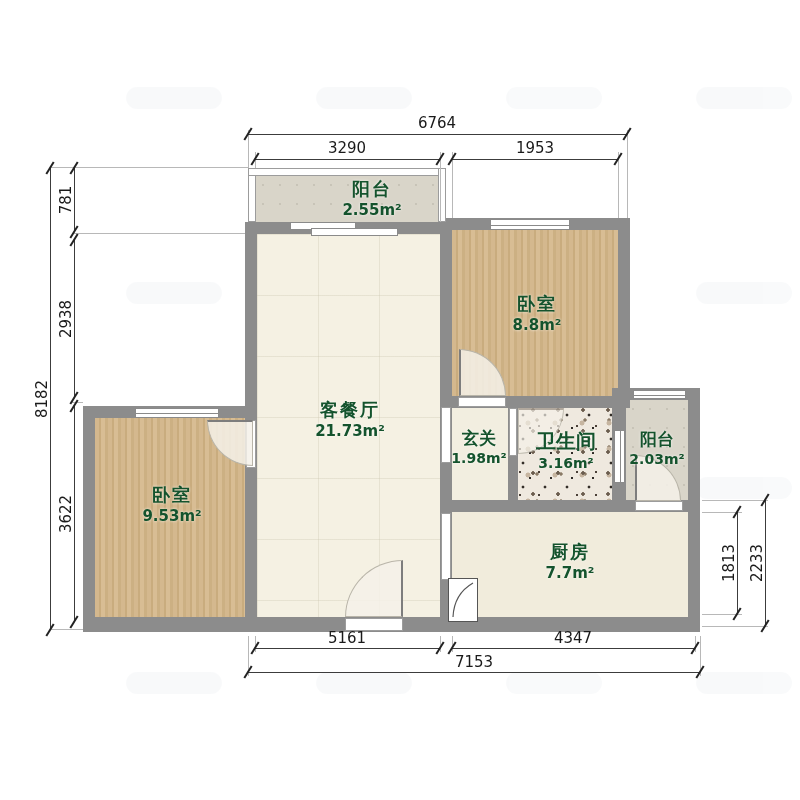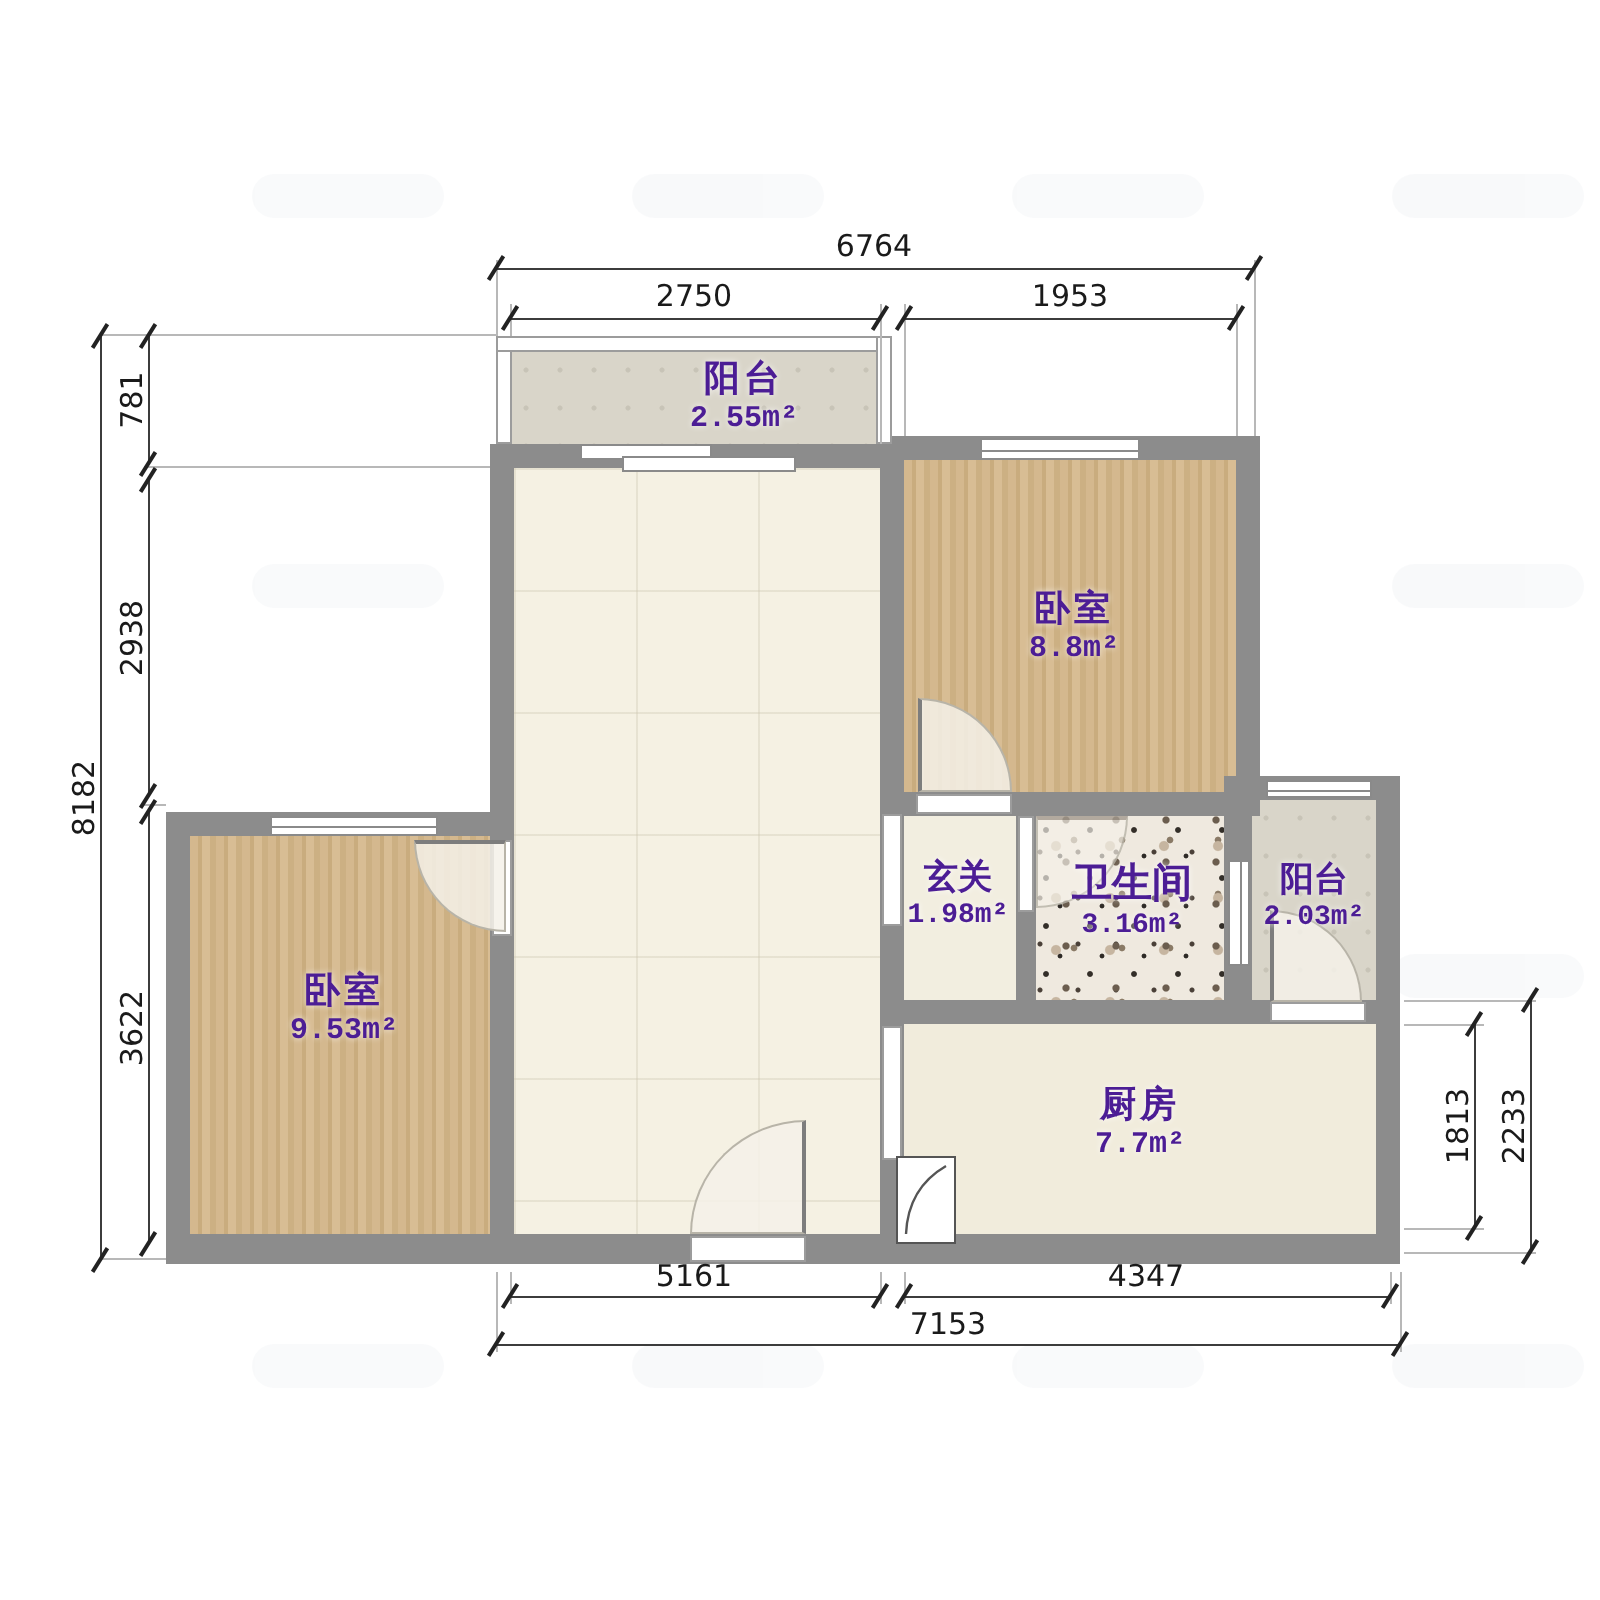--- a/index.html
+++ b/index.html
@@ -41,21 +41,21 @@
   
   .door{position:absolute;background:rgba(244,241,233,.85);border:1px solid #b8b4a8;box-sizing:border-box;}
   
   .ext{position:absolute;background:#b8b8b8;}
   .dlh{position:absolute;height:1px;background:#3c3c3c;}
   .dlv{position:absolute;width:1px;background:#3c3c3c;}
   .tick{position:absolute;width:14px;height:2px;background:#222;transform:translate(-50%,-50%) rotate(-58deg);}
   .dim-label{position:absolute;transform:translateX(-50%);font-size:15px;color:#1a1a1a;white-space:nowrap;}
   .dim-label-v{position:absolute;transform:translate(-50%,-50%) rotate(-90deg);font-size:15px;color:#1a1a1a;white-space:nowrap;}
   
-  .room-label{position:absolute;transform:translateX(-50%);text-align:center;color:#4c1d95;white-space:nowrap;font-family:Liberation Mono, monospace;}
+  .room-label{position:absolute;transform:translateX(-50%);text-align:center;color:#14532d;white-space:nowrap;}
   .rn{font-size:18px;font-weight:700;letter-spacing:2px;text-shadow:0 0 3px rgba(255,255,255,.8);}
   .ra{font-size:15px;font-weight:600;text-shadow:0 0 3px rgba(255,255,255,.8);}
   
   .wm{position:absolute;opacity:.045;color:#7d8da0;pointer-events:none;}
   .wm .c{width:78px;height:78px;border-radius:24px;background:currentColor;display:flex;
          align-items:center;justify-content:center;color:#fff;font-size:40px;transform:rotate(-8deg);}
   .wm .b{position:absolute;left:86px;top:52px;width:96px;height:22px;border-radius:11px;background:currentColor;}
 </style>
 </head>
 <body>
@@ -195,20 +195,24 @@
   </div>
 
   <div class="room-label" style="left:372px;top:177px;">
     <div class="rn">阳台</div>
     <div class="ra">2.55m²</div>
   </div>
   <div class="room-label" style="left:537px;top:292px;">
     <div class="rn">卧室</div>
     <div class="ra">8.8m²</div>
   </div>
+  <div class="room-label" style="left:350px;top:398px;">
+    <div class="rn">客餐厅</div>
+    <div class="ra">21.73m²</div>
+  </div>
   <div class="room-label" style="left:479px;top:427px;">
     <div class="rn" style="font-size:17px;letter-spacing:0;">玄关</div>
     <div class="ra" style="font-size:14px;">1.98m²</div>
   </div>
   <div class="room-label" style="left:566px;top:428px;">
     <div class="rn" style="font-size:20px;letter-spacing:0;">卫生间</div>
     <div class="ra" style="font-size:14px;">3.16m²</div>
   </div>
   <div class="room-label" style="left:657px;top:428px;">
     <div class="rn" style="font-size:17px;letter-spacing:0;">阳台</div>
@@ -231,21 +235,21 @@
   <div class="ext" style="left:627px;top:130px;width:1px;height:88px;"></div>
 
   <div class="dlh" style="left:248px;top:134px;width:379px;"></div>
   <span class="tick" style="left:248px;top:134px;"></span>
   <span class="tick" style="left:627px;top:134px;"></span>
   <div class="dim-label" style="left:437px;top:114px;">6764</div>
 
   <div class="dlh" style="left:255px;top:159px;width:185px;"></div>
   <span class="tick" style="left:255px;top:159px;"></span>
   <span class="tick" style="left:440px;top:159px;"></span>
-  <div class="dim-label" style="left:347px;top:139px;">2750</div>
+  <div class="dim-label" style="left:347px;top:139px;">3290</div>
 
   <div class="dlh" style="left:452px;top:159px;width:166px;"></div>
   <span class="tick" style="left:452px;top:159px;"></span>
   <span class="tick" style="left:618px;top:159px;"></span>
   <div class="dim-label" style="left:535px;top:139px;">1953</div>
 
   <div class="ext" style="left:50px;top:167px;width:198px;height:1px;"></div>
   <div class="ext" style="left:72px;top:233px;width:173px;height:1px;"></div>
   <div class="ext" style="left:72px;top:402px;width:11px;height:1px;"></div>
   <div class="ext" style="left:50px;top:629px;width:33px;height:1px;"></div>

